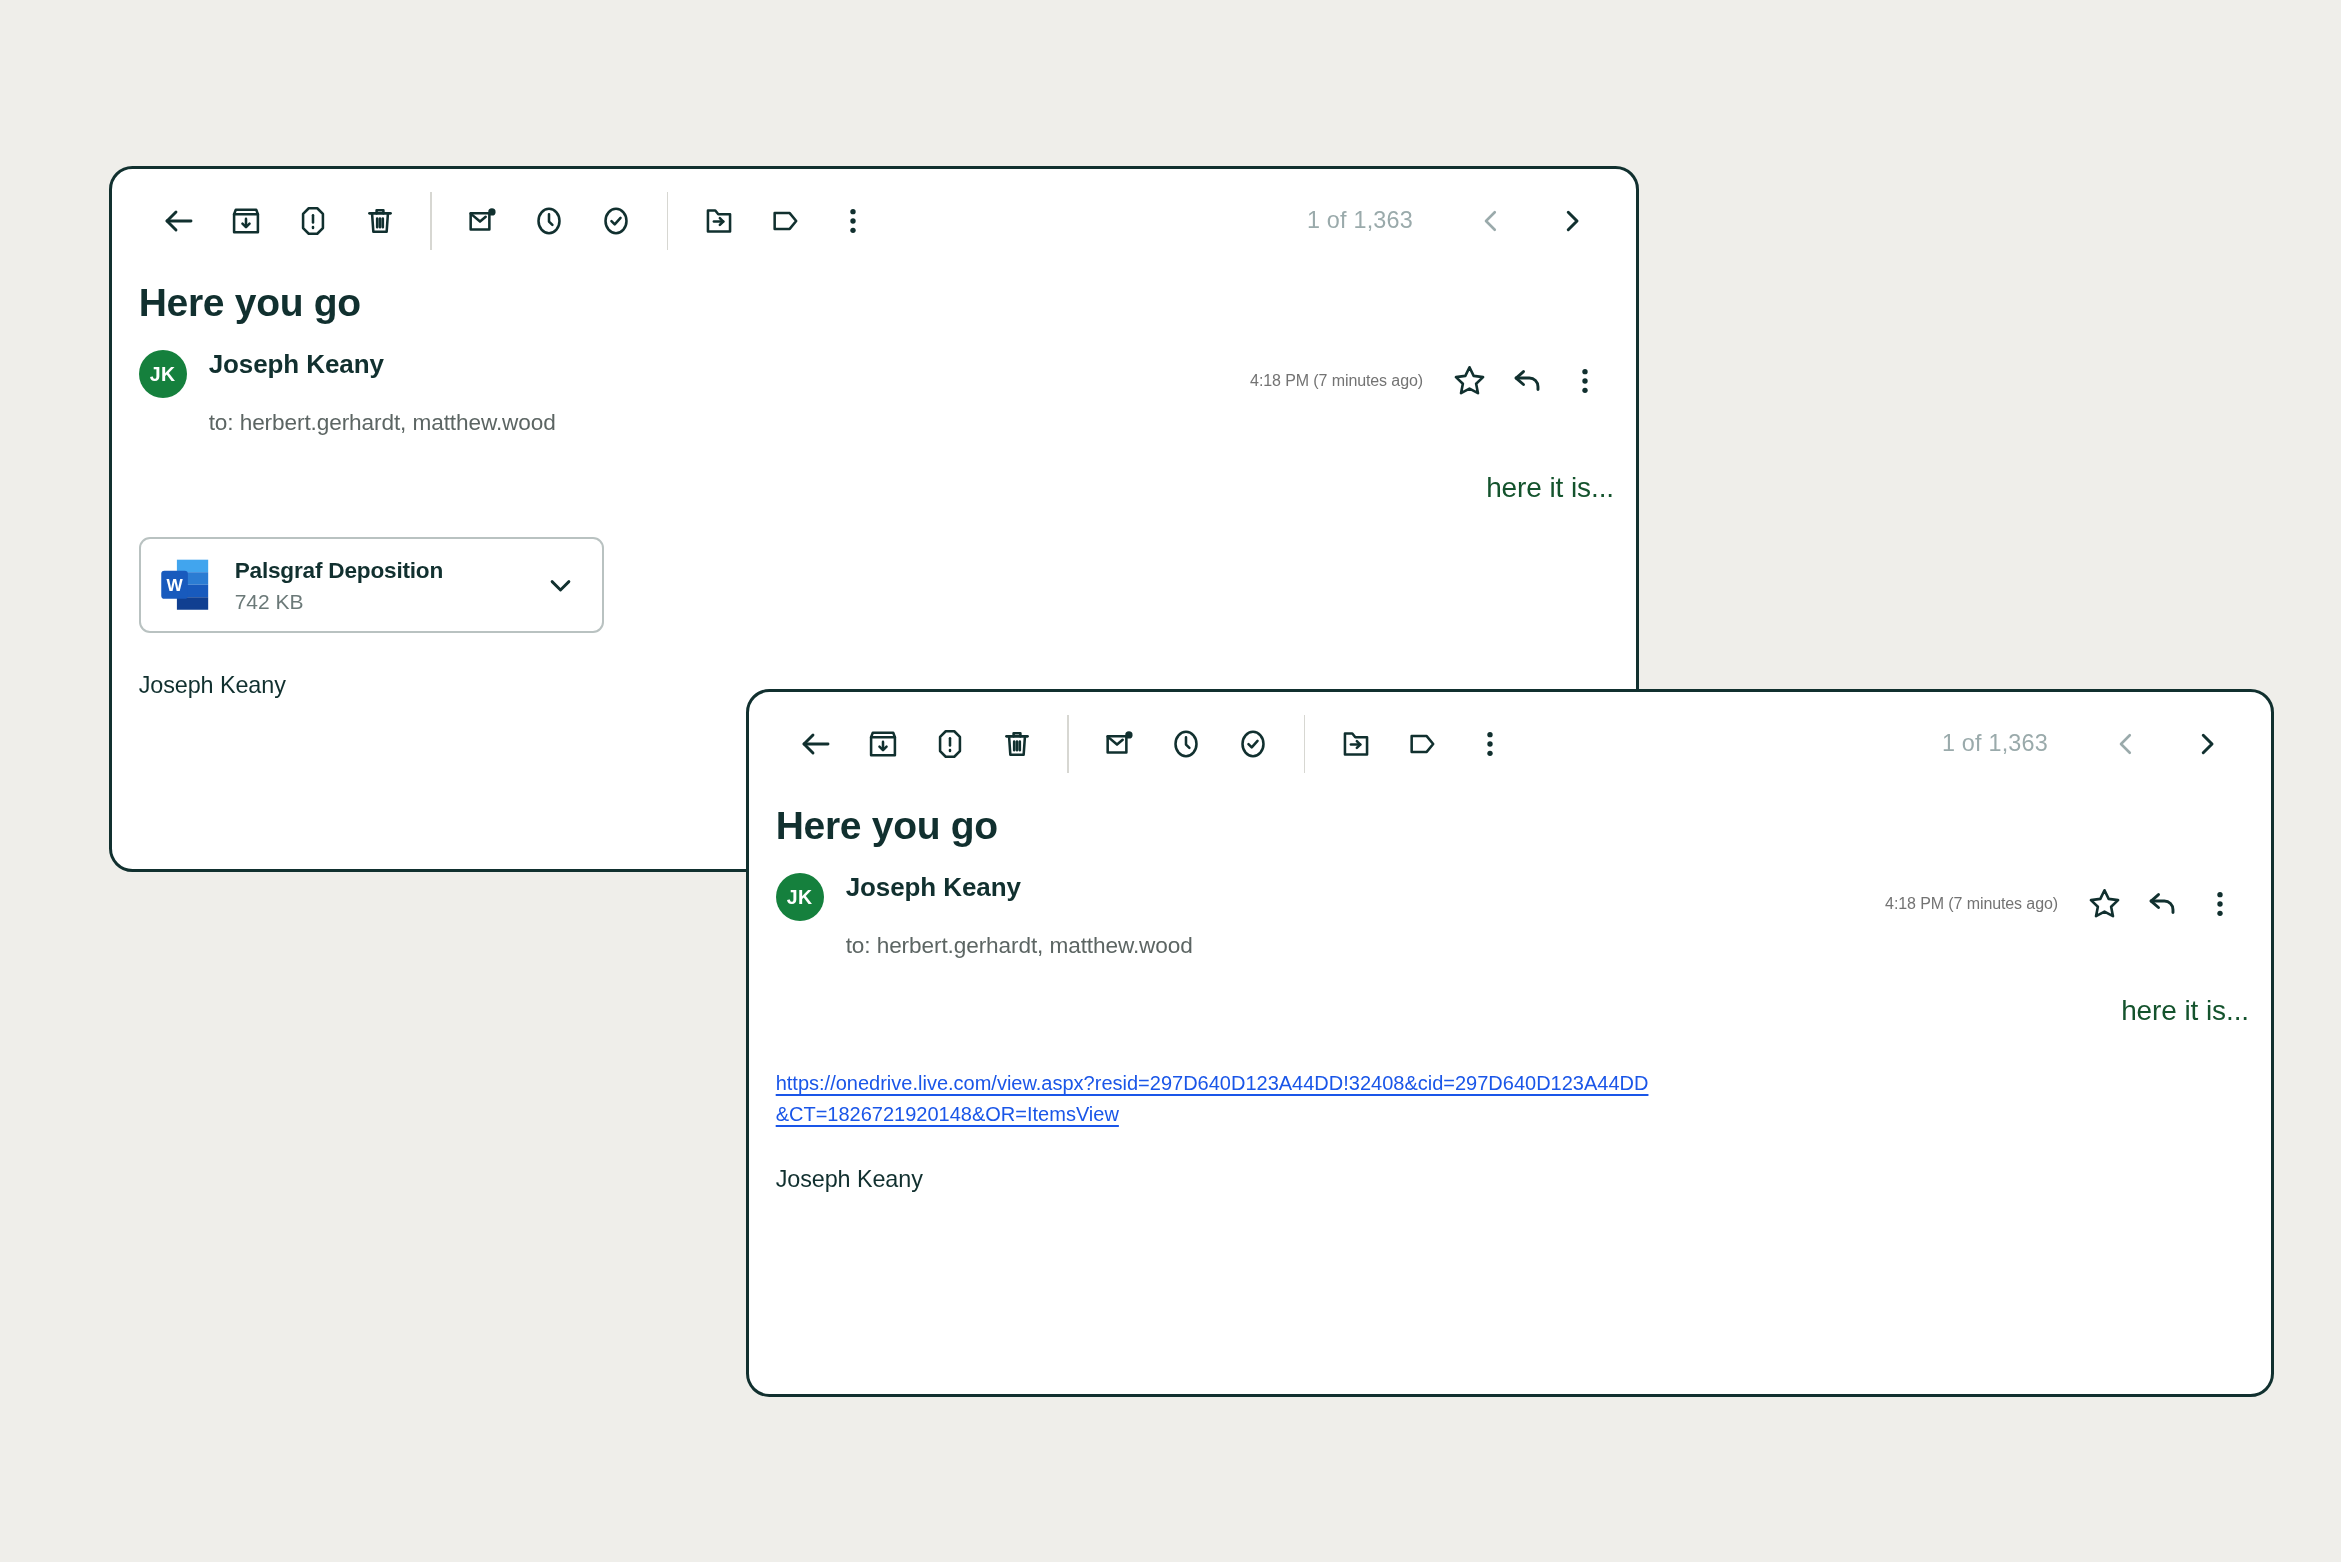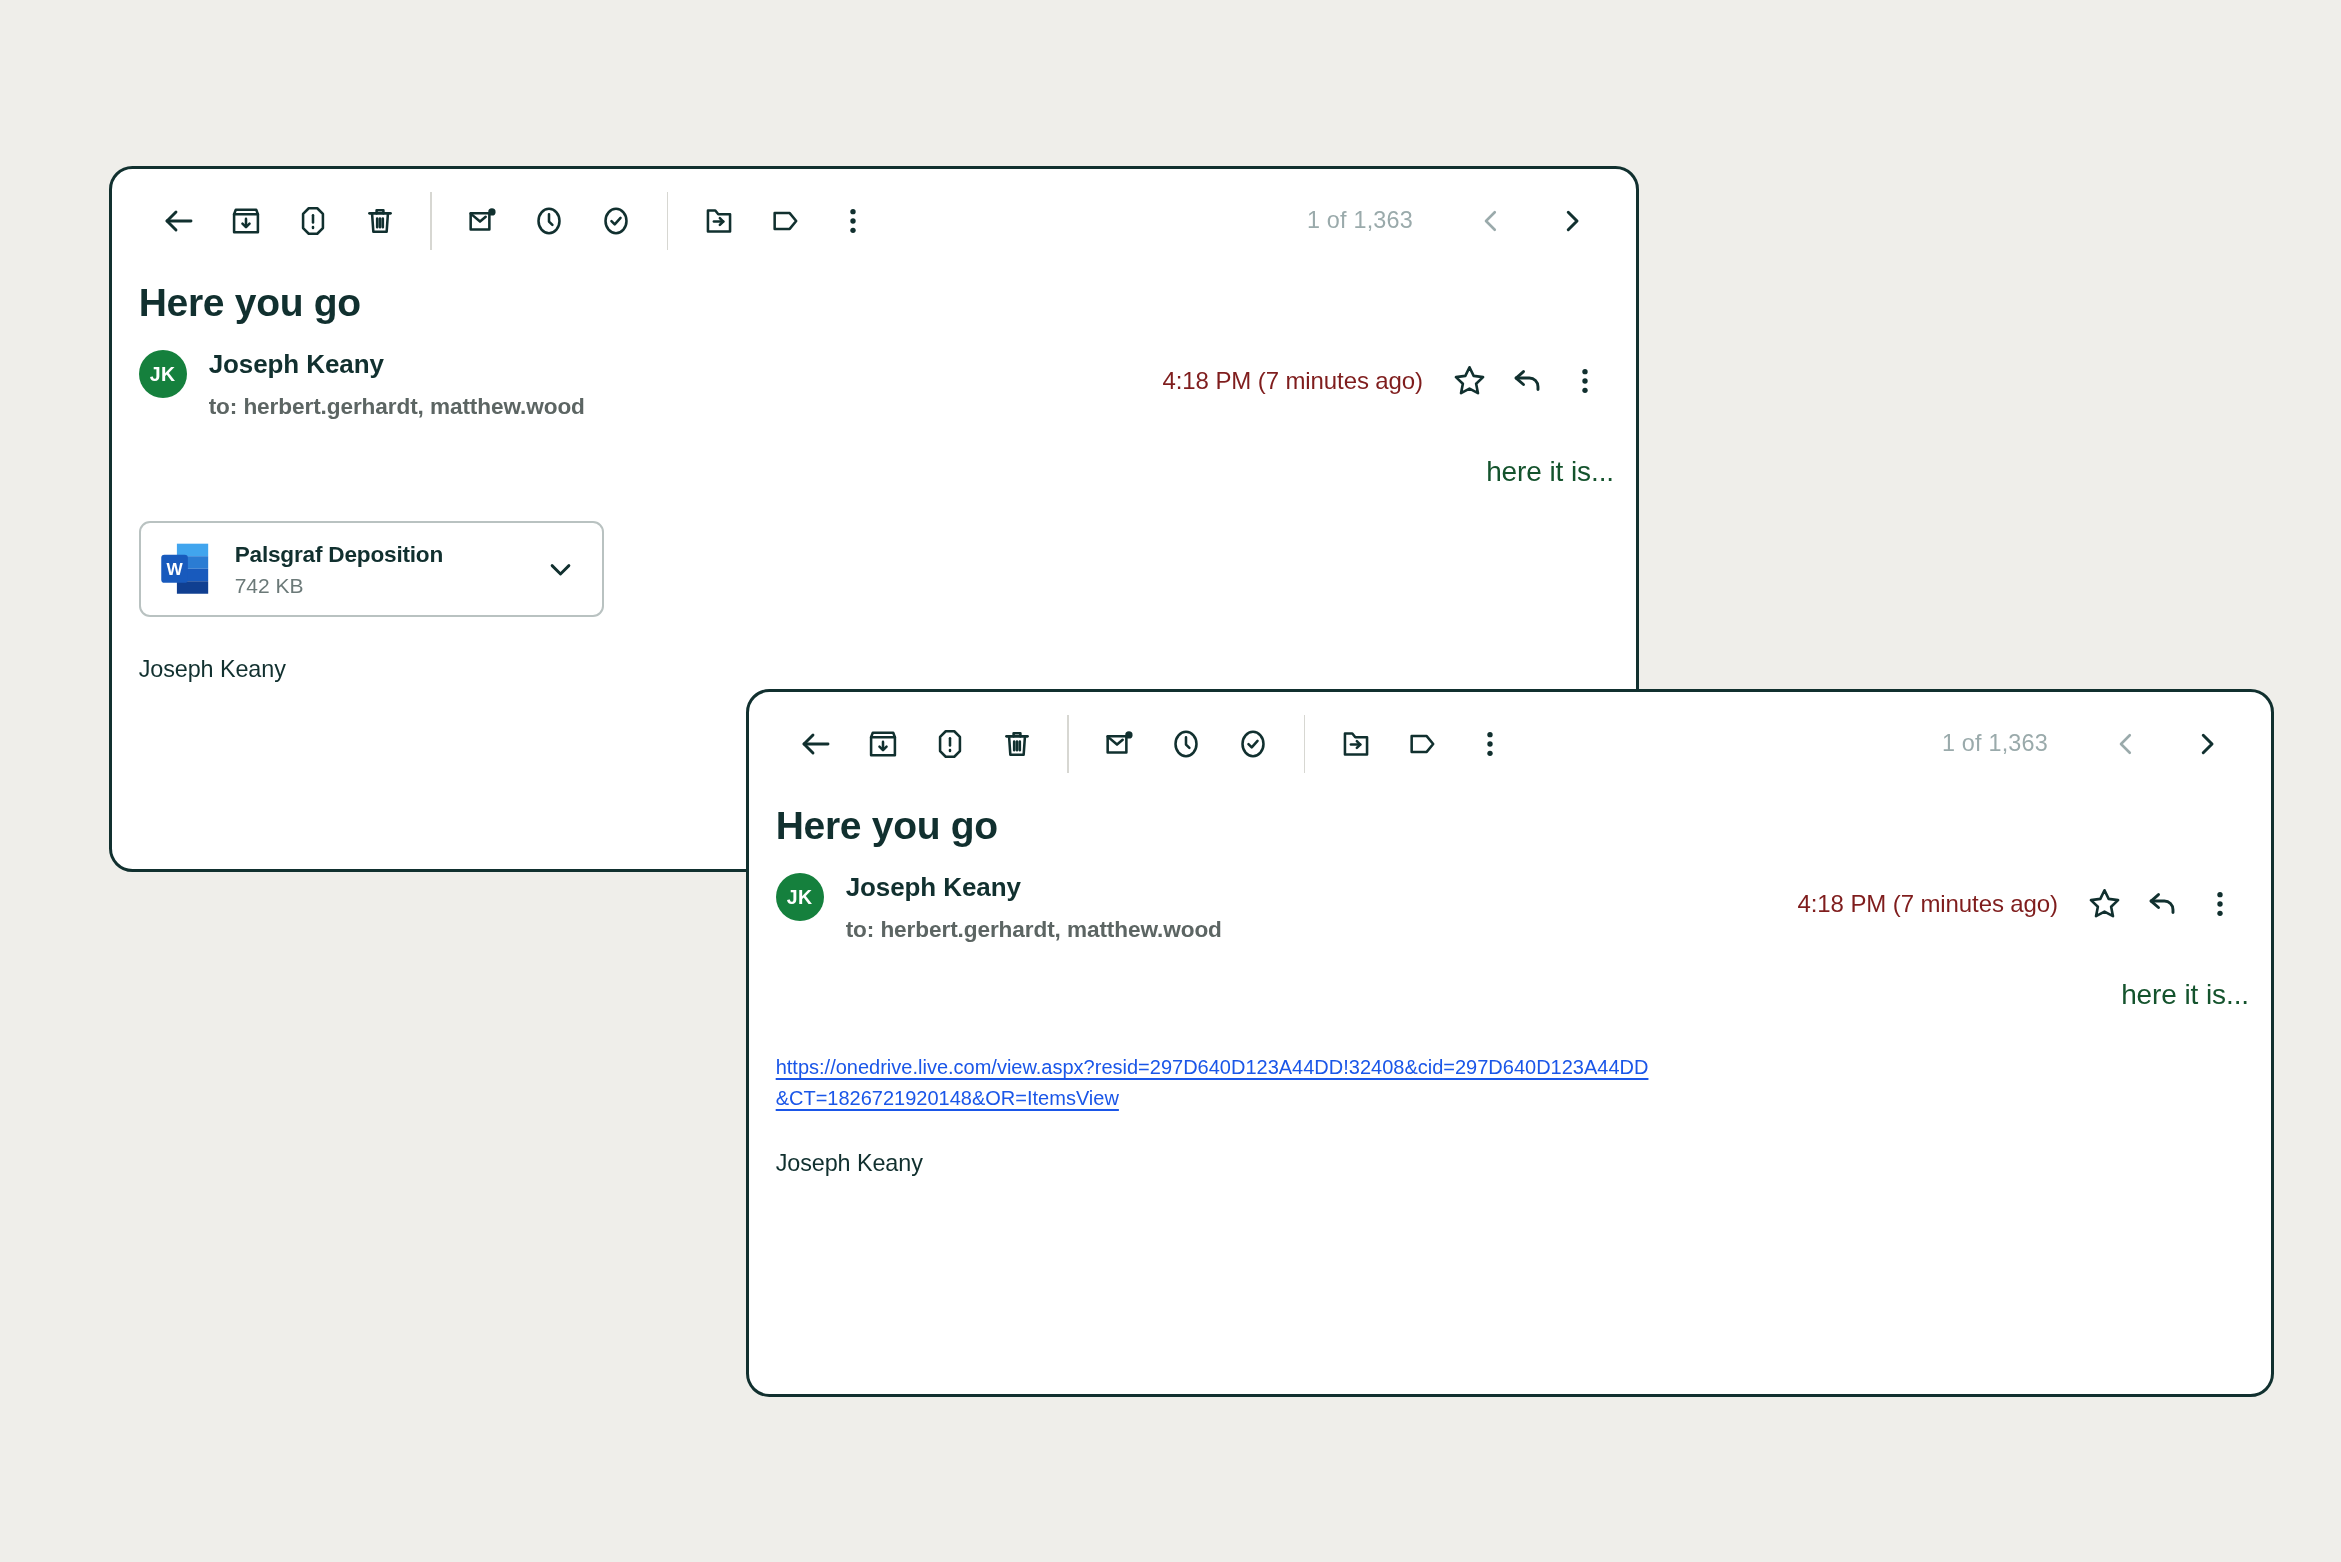--- a/index.html
+++ b/index.html
@@ -127,33 +127,32 @@
   .sender-name {
     font-size: 26px;
     font-weight: 700;
     color: #11302f;
     line-height: 1.15;
     letter-spacing: -0.1px;
   }
   .sender-to {
     font-size: 22.6px;
     color: #5c6563;
-    margin-top: 14px;
+    margin-top: 30px;
     letter-spacing: -0.1px;
-    font-weight: bold;
   }
   .meta-row {
     display: flex;
     align-items: center;
     flex: 0 0 auto;
     margin-top: 1.6px;
   }
   .timestamp {
-    font-size: 24px;
-    color: #7f1d1d;
+    font-size: 16px;
+    color: #737373;
     margin-right: 17px;
     white-space: nowrap;
     letter-spacing: -0.1px;
   }
   .meta-icon {
     width: 58px;
     height: 58px;
     display: flex;
     align-items: center;
     justify-content: center;

